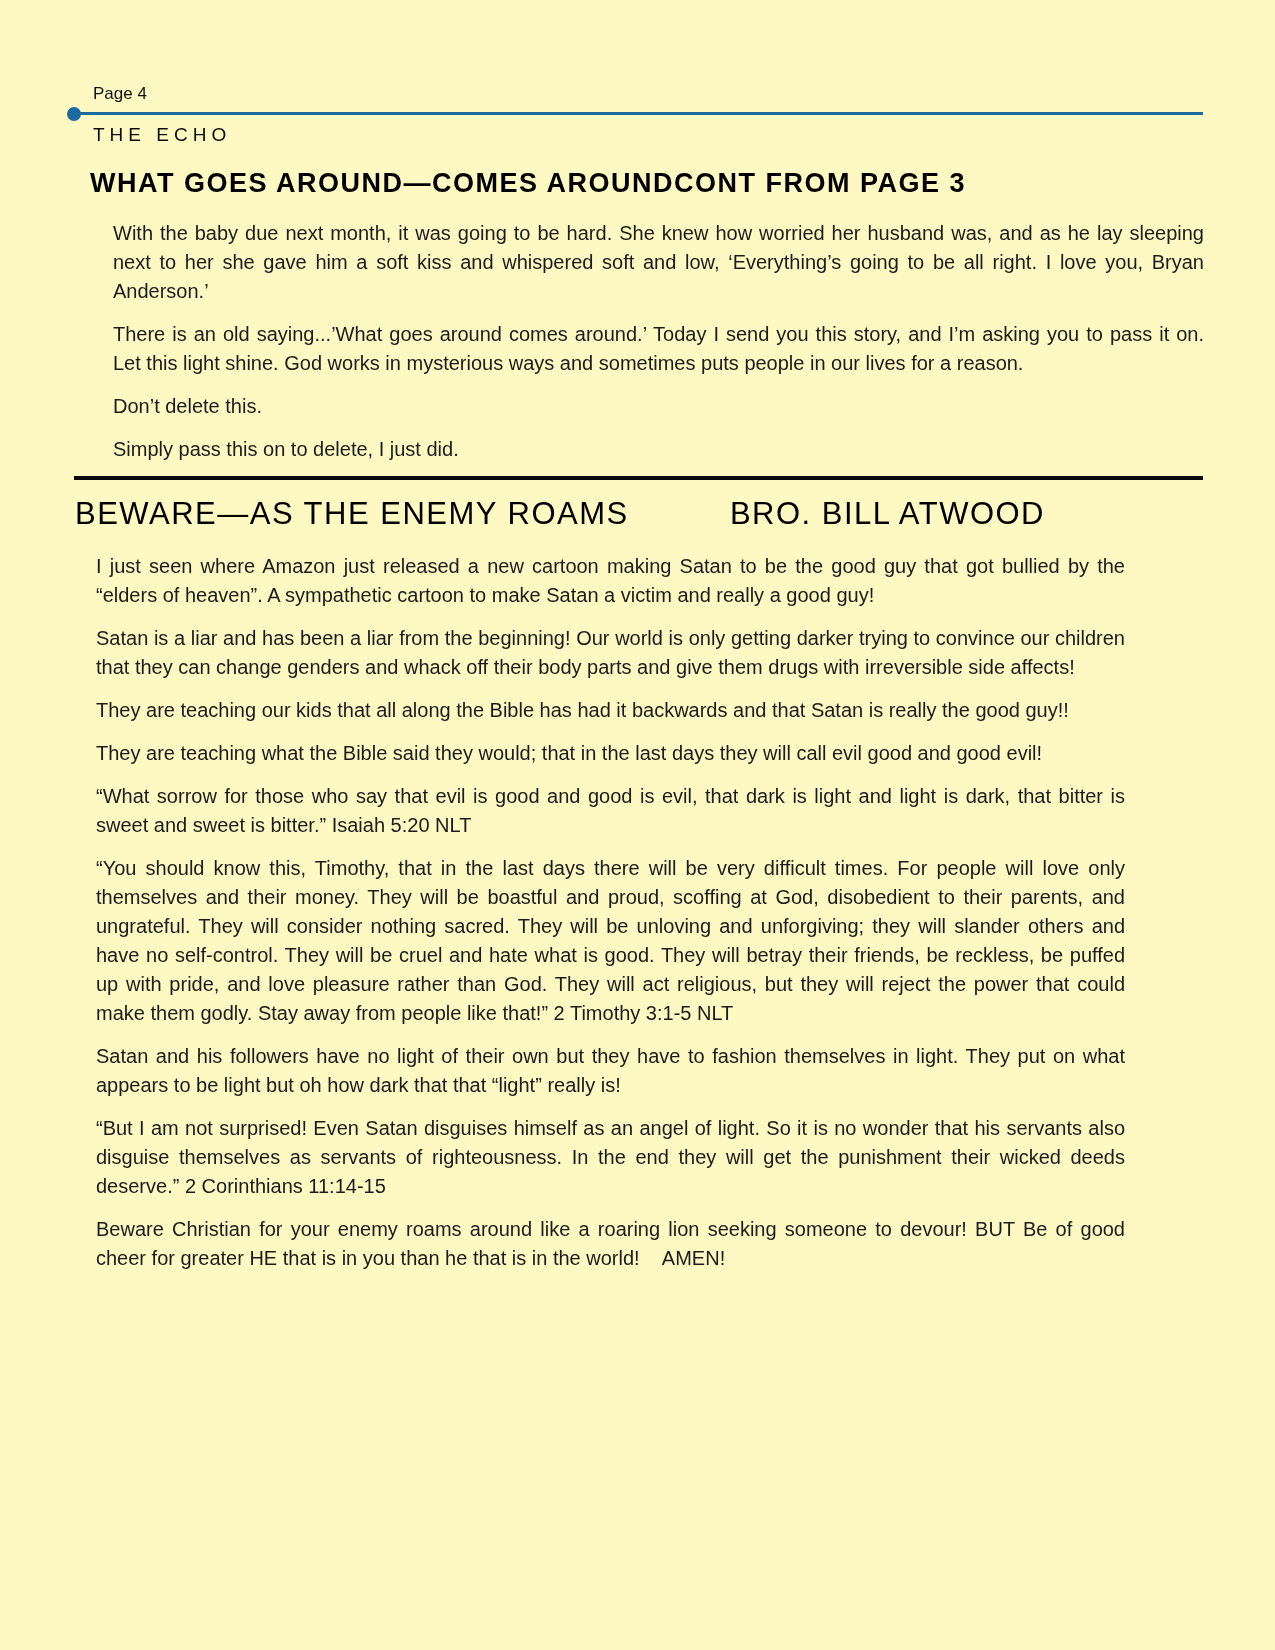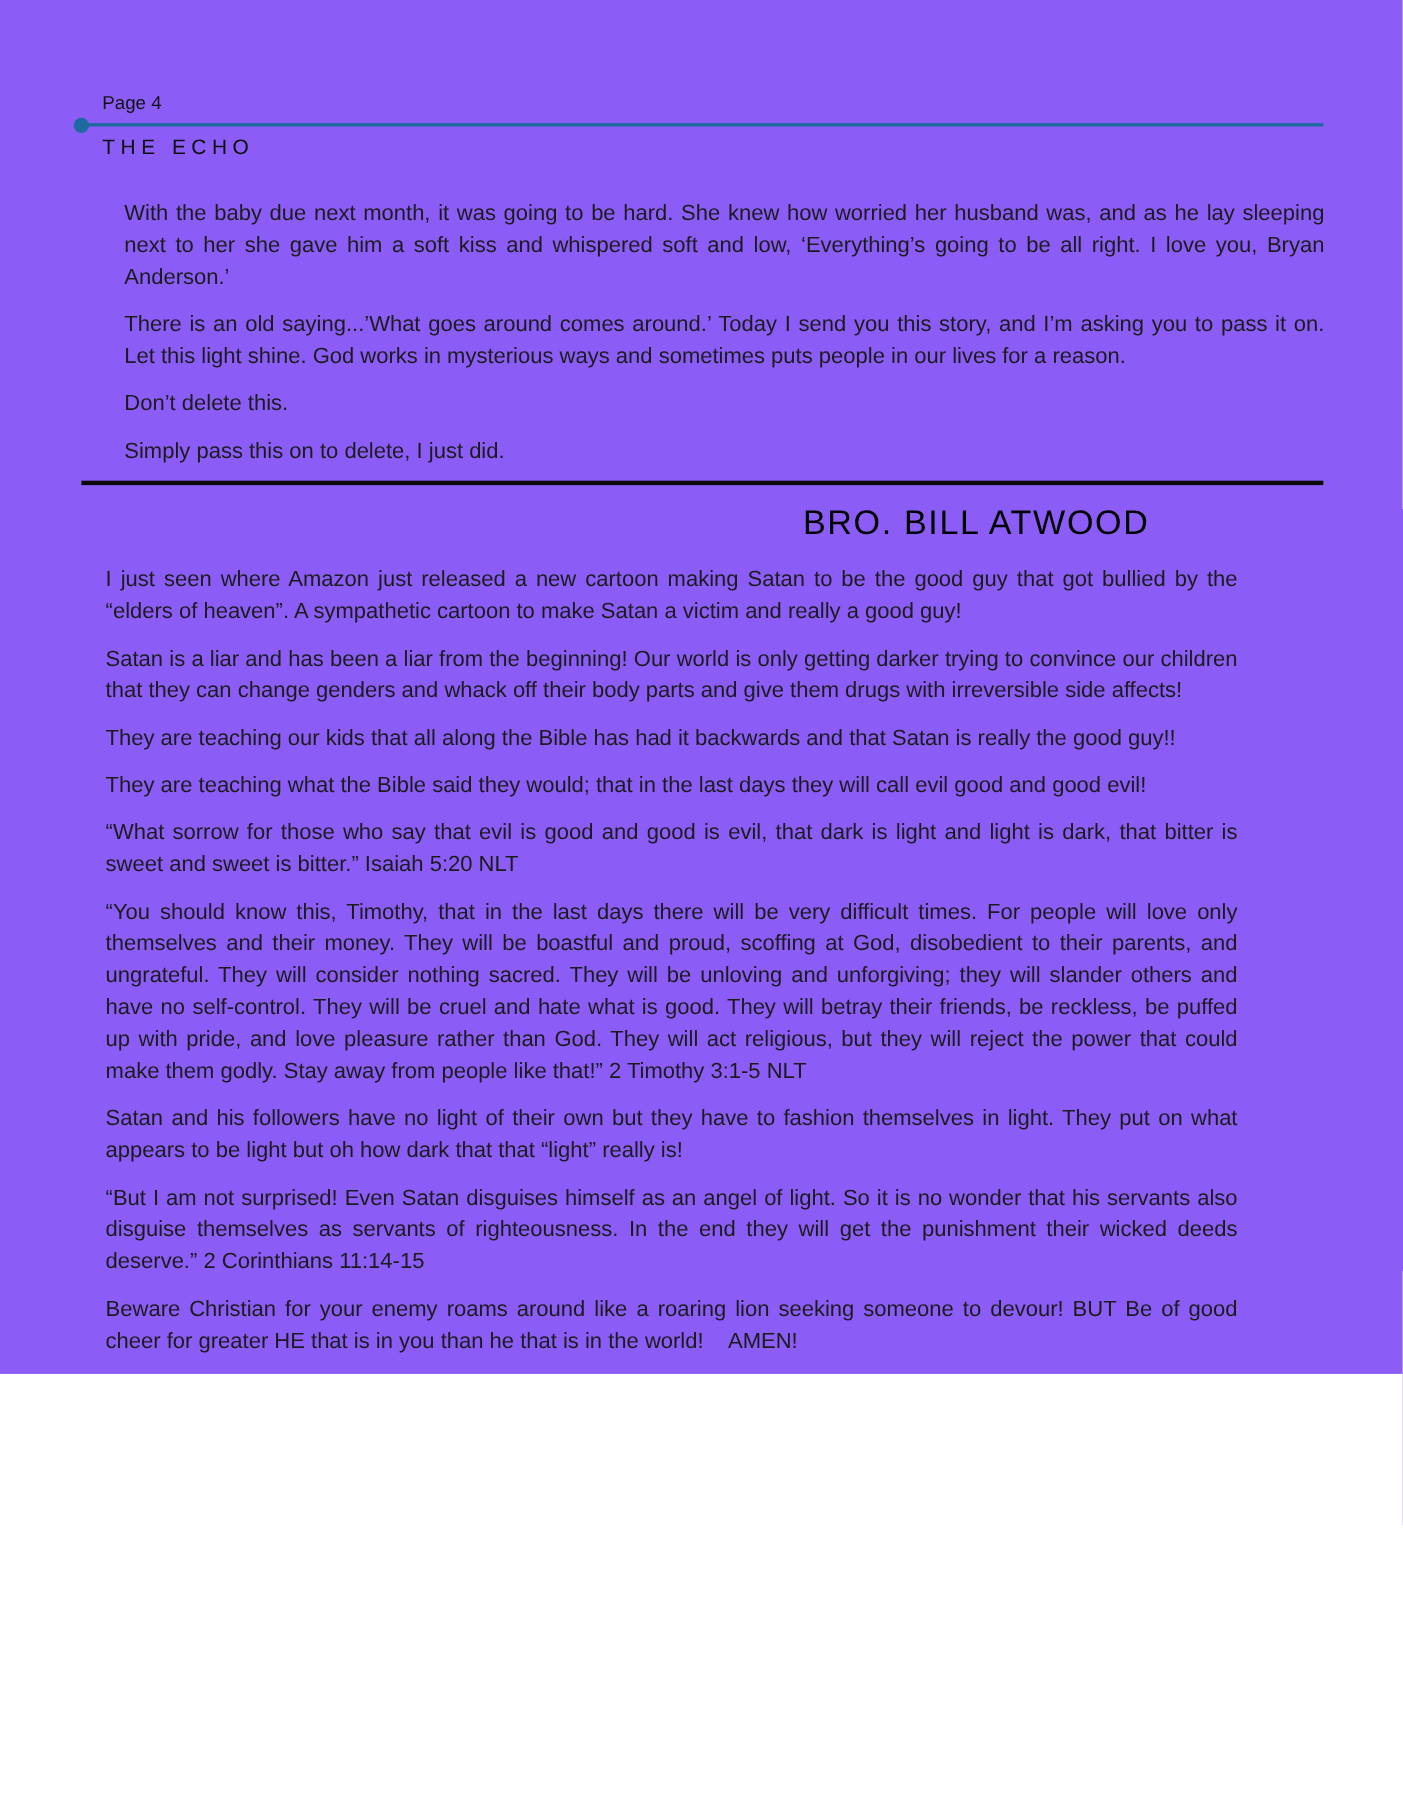--- a/index.html
+++ b/index.html
@@ -7,22 +7,22 @@
   body {
     width: 1275px;
     height: 1650px;
     font-family: "Liberation Sans", sans-serif;
     color: #1c1c1c;
     overflow: hidden;
   }
   .page {
     position: relative;
     width: 1275px;
-    height: 1249px;
-    background: #8b5cf6;
+    height: 1650px;
+    background: #fef9c3;
   }
   .page-number {
     position: absolute;
     left: 93px;
     top: 84px;
     font-size: 17px;
     color: #111;
   }
   .header-rule {
     position: absolute;
@@ -110,31 +110,36 @@
 
   <div class="page-number">Page 4</div>
 
   <div class="header-dot"></div>
   <div class="header-rule"></div>
 
   <div class="masthead">THE ECHO</div>
 
   <div class="content">
 
+    <div class="heading-row article1">
+      <span class="h-bold">WHAT GOES AROUND—COMES AROUND</span>
+      <span class="h-bold heading-right">CONT FROM PAGE 3</span>
+    </div>
 
     <div class="paras sec1">
         <p class="body-para">With the baby due next month, it was going to be hard. She knew how worried her husband was, and as he lay sleeping next to her she gave him a soft kiss and whispered soft and low, ‘Everything’s going to be all right. I love you, Bryan Anderson.’</p>
         <p class="body-para">There is an old saying...’What goes around comes around.’ Today I send you this story, and I’m asking you to pass it on. Let this light shine. God works in mysterious ways and sometimes puts people in our lives for a reason.</p>
         <p class="body-para">Don’t delete this.</p>
         <p class="body-para">Simply pass this on to delete, I just did.</p>
       </div>
 
     <div class="section-divider"></div>
 
     <div class="heading-row article2">
+      <span class="h-thin">BEWARE—AS THE ENEMY ROAMS</span>
       <span class="h-thin heading-right">BRO. BILL ATWOOD</span>
     </div>
 
     <div class="paras sec2">
         <p class="body-para">I just seen where Amazon just released a new cartoon making Satan to be the good guy that got bullied by the “elders of heaven”. A sympathetic cartoon to make Satan a victim and really a good guy!</p>
         <p class="body-para">Satan is a liar and has been a liar from the beginning! Our world is only getting darker trying to convince our children that they can change genders and whack off their body parts and give them drugs with irreversible side affects!</p>
         <p class="body-para">They are teaching our kids that all along the Bible has had it backwards and that Satan is really the good guy!!</p>
         <p class="body-para">They are teaching what the Bible said they would; that in the last days they will call evil good and good evil!</p>
         <p class="body-para">“What sorrow for those who say that evil is good and good is evil, that dark is light and light is dark, that bitter is sweet and sweet is bitter.” Isaiah 5:20 NLT</p>
         <p class="body-para">“You should know this, Timothy, that in the last days there will be very difficult times. For people will love only themselves and their money. They will be boastful and proud, scoffing at God, disobedient to their parents, and ungrateful. They will consider nothing sacred. They will be unloving and unforgiving; they will slander others and have no self-control. They will be cruel and hate what is good. They will betray their friends, be reckless, be puffed up with pride, and love pleasure rather than God. They will act religious, but they will reject the power that could make them godly. Stay away from people like that!” 2 Timothy 3:1-5 NLT</p>

